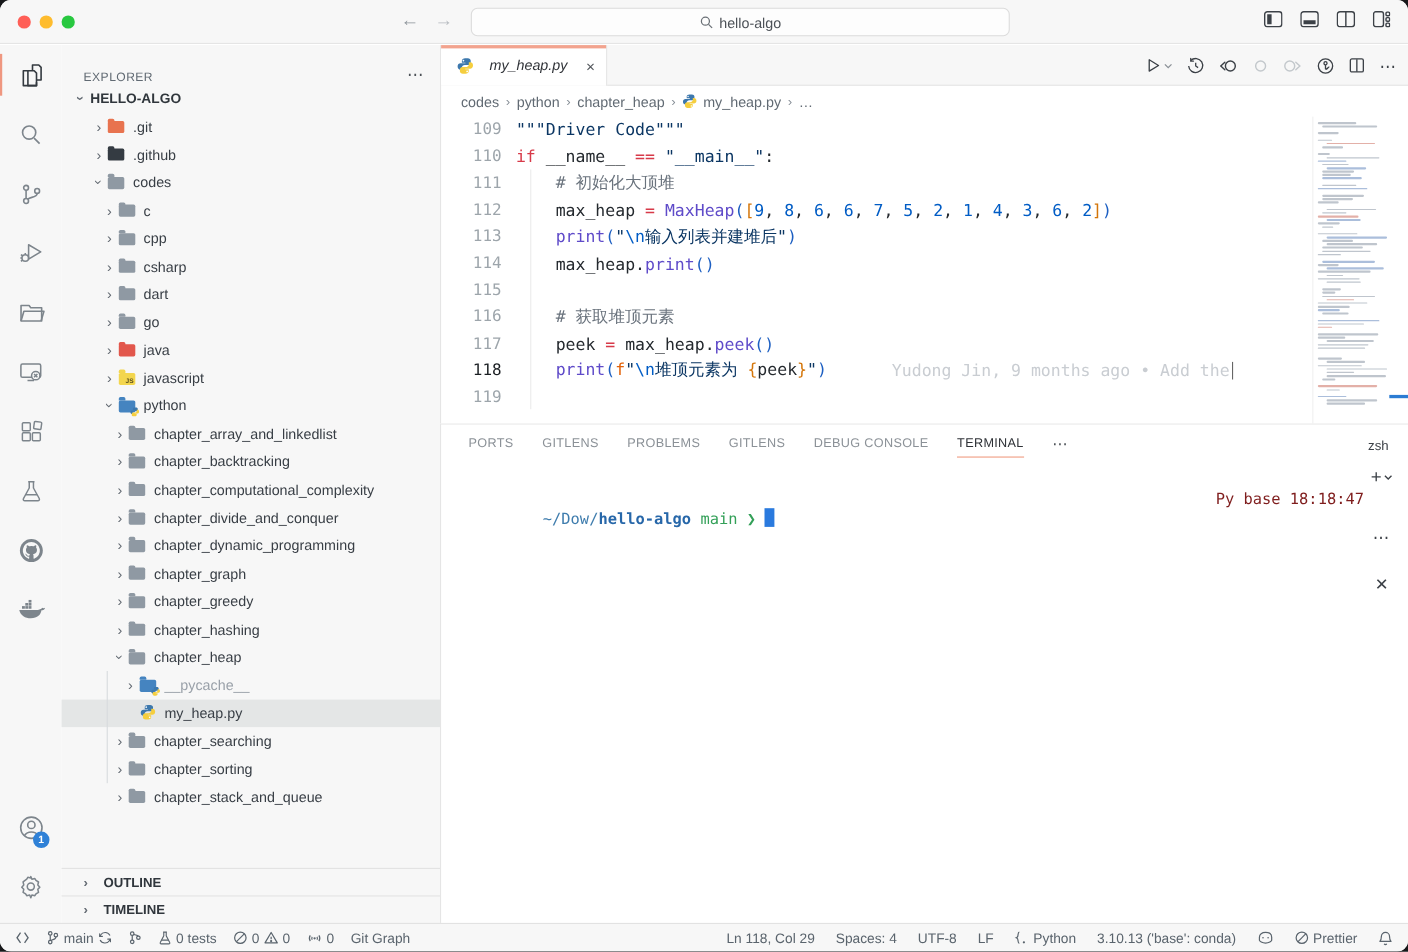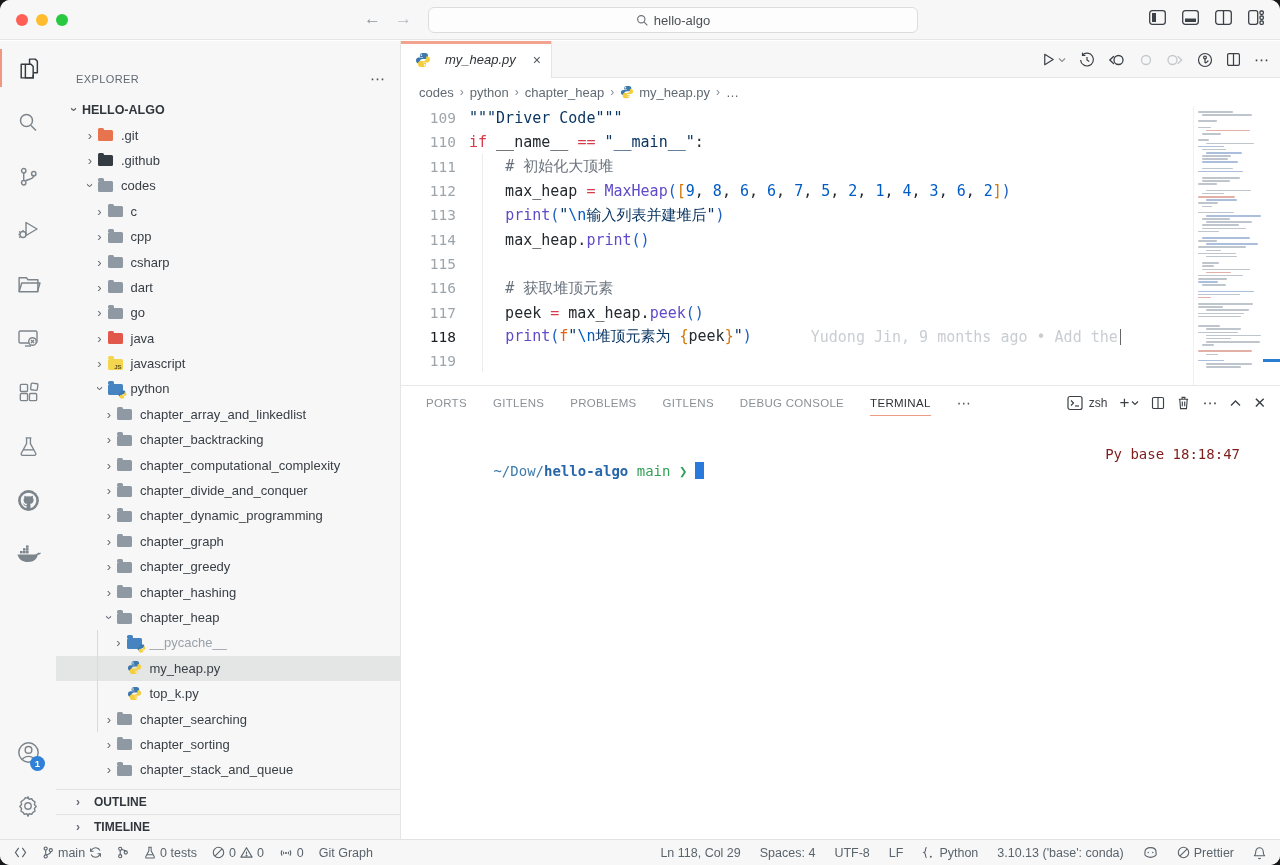--- a/index.html
+++ b/index.html
@@ -27,22 +27,22 @@
   .ab-top { top:0; } .ab-bottom { bottom:6px; }
   .ab-item { position:relative; width:56px; height:54px; display:flex; align-items:center; justify-content:center; }
   .ab-item.active::before { content:''; position:absolute; left:0; top:8px; bottom:8px; width:2px; background:#ef9780; }
   .ab-item svg { display:block; }
   .badge { position:absolute; right:11px; bottom:8px; min-width:15px; height:15px; border-radius:8px;
            background:#2f81d7; color:#fff; font-size:9.5px; display:flex; align-items:center;
            justify-content:center; font-weight:bold; padding:0 3px; }
 
   
   .sidebar { position:absolute; left:56px; top:41px; width:344px; bottom:26px; background:#f7f7f7; }
-  .sb-header { height:36px; display:flex; align-items:center; justify-content:space-between; padding:0 14px 0 20px;
-               color:#616a73; font-size:11px; letter-spacing:.4px;margin-top:20px; }
+  .sb-header { height:36px; display:flex; align-items:flex-end; justify-content:space-between; padding:0 14px 0 20px;
+               color:#616a73; font-size:11px; letter-spacing:.4px; }
   .sb-header .dots { font-size:15px; color:#4c5157; letter-spacing:1px; }
   .tree { position:relative; }
   .trow { position:relative; height:25.4px; display:flex; align-items:center; font-size:13px; color:#383e45; white-space:nowrap; }
   .trow.sel { background:#e4e6e6; }
   .trow.dim .tlabel { color:#9aa1a9; }
   .trow .chev { width:16px; flex:0 0 16px; text-align:center; color:#646b73; font-size:13px; line-height:1; }
   .chev.d { transform:rotate(90deg); }
   .chev.f { visibility:hidden; }
   .ticon { width:17px; flex:0 0 17px; height:16px; position:relative; margin-right:6px; }
   .fldr { position:absolute; left:0; top:3px; width:15px; height:11px; border-radius:1.5px; background:#8f99a3; }
@@ -89,21 +89,21 @@
   .mm-bar { position:absolute; height:1.6px; border-radius:1px; }
   .mm-cursor { position:absolute; right:0; top:253px; width:17px; height:3px; background:#2b7cd3; }
 
   
   .panel { position:absolute; left:400px; right:0; top:385px; bottom:26px; background:#fff; border-left:1px solid #e5e5e5; border-top:1px solid #e9e9e9; }
   .panel-tabs { position:relative; height:34px; display:flex; align-items:center; padding-left:25px; gap:26px; }
   .ptab { font-size:11.5px; letter-spacing:.3px; color:#8b9197; position:relative; height:34px; display:flex; align-items:center; }
   .ptab.active { color:#2f3237; }
   .ptab.active::after { content:''; position:absolute; left:0; right:0; bottom:4px; height:1.5px; background:#f09c82; }
   .ptab-dots { color:#4c5157; font-size:14px; letter-spacing:1px; }
-  .panel-actions { position:absolute; right:14px; top:0; height:34px; display:flex; align-items:center; gap:12px; color:#3c4147; }
+  .panel-actions { position:absolute; right:14px; top:0; height:34px; display:flex; align-items:center; gap:12px; color:#3c4147;flex-direction:column; }
   .panel-actions .zsh { font-size:12px; color:#3c4147; margin-left:-6px; }
   .panel-actions svg { display:block; }
   .term { position:absolute; left:0; right:0; top:34px; bottom:0; font-family:"DejaVu Sans Mono", monospace; font-size:14px; }
   .termline { position:absolute; left:25px; top:26px; white-space:pre; }
   .t-path { color:#3e7cad; } .t-repo { color:#2767a9; font-weight:bold; }
   .t-branch { color:#33a058; } .t-arrow { color:#33a058; }
   .t-cursor { display:inline-block; width:9px; height:17px; background:#2a7ade; vertical-align:-3px; margin-left:8px; }
   .term-right { position:absolute; right:40px; top:26px; color:#7f1d1d; }
 
   
@@ -419,30 +419,20 @@
         </div>
         <div class="trow sel" style="padding-left: 54.5px;">
           <span class="chev f">›</span>
           <span class="ticon"><svg width="15" height="15" viewBox="0 0 16 16">
               <path d="M7.9 1C6.1 1 4.9 1.8 4.9 3.2V5h3.2v.6H3.6C2.2 5.6 1 6.7 1 8.5s1.1 2.9 2.6 2.9h1.2V9.6C4.8 8.1 6.1 7 7.6 7h3.1c1.2 0 2.2-1 2.2-2.2V3.2C12.9 1.9 11.7 1 10.4 1z" fill="#3d78ad"></path>
               <path d="M8.1 15c1.8 0 3-.8 3-2.2V11H7.9v-.6h4.5c1.4 0 2.6-1.1 2.6-2.9S13.9 4.6 12.4 4.6h-1.2v1.8c0 1.5-1.3 2.6-2.8 2.6H5.3c-1.2 0-2.2 1-2.2 2.2v1.6C3.1 14.1 4.4 15 5.7 15z" fill="#f5ce3e"></path>
               <circle cx="6.3" cy="3.1" r=".8" fill="#fff"></circle>
               <circle cx="9.7" cy="12.9" r=".8" fill="#fff"></circle>
             </svg></span>
           <span class="tlabel">my_heap.py</span>
-        </div>
-        <div class="trow" style="padding-left: 54.5px;">
-          <span class="chev f">›</span>
-          <span class="ticon"><svg width="15" height="15" viewBox="0 0 16 16">
-              <path d="M7.9 1C6.1 1 4.9 1.8 4.9 3.2V5h3.2v.6H3.6C2.2 5.6 1 6.7 1 8.5s1.1 2.9 2.6 2.9h1.2V9.6C4.8 8.1 6.1 7 7.6 7h3.1c1.2 0 2.2-1 2.2-2.2V3.2C12.9 1.9 11.7 1 10.4 1z" fill="#3d78ad"></path>
-              <path d="M8.1 15c1.8 0 3-.8 3-2.2V11H7.9v-.6h4.5c1.4 0 2.6-1.1 2.6-2.9S13.9 4.6 12.4 4.6h-1.2v1.8c0 1.5-1.3 2.6-2.8 2.6H5.3c-1.2 0-2.2 1-2.2 2.2v1.6C3.1 14.1 4.4 15 5.7 15z" fill="#f5ce3e"></path>
-              <circle cx="6.3" cy="3.1" r=".8" fill="#fff"></circle>
-              <circle cx="9.7" cy="12.9" r=".8" fill="#fff"></circle>
-            </svg></span>
-          <span class="tlabel">top_k.py</span>
         </div>
         <div class="trow" style="padding-left: 45px;">
           <span class="chev r">›</span>
           <span class="ticon">
             <span class="fldr "></span>
           </span>
           <span class="tlabel">chapter_searching</span>
         </div>
         <div class="trow" style="padding-left: 45px;">
           <span class="chev r">›</span>

